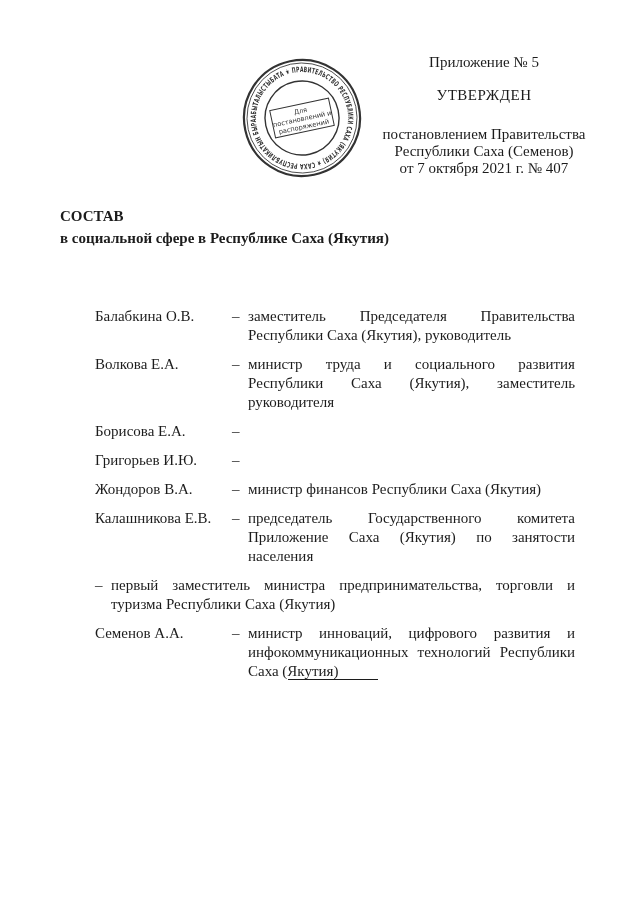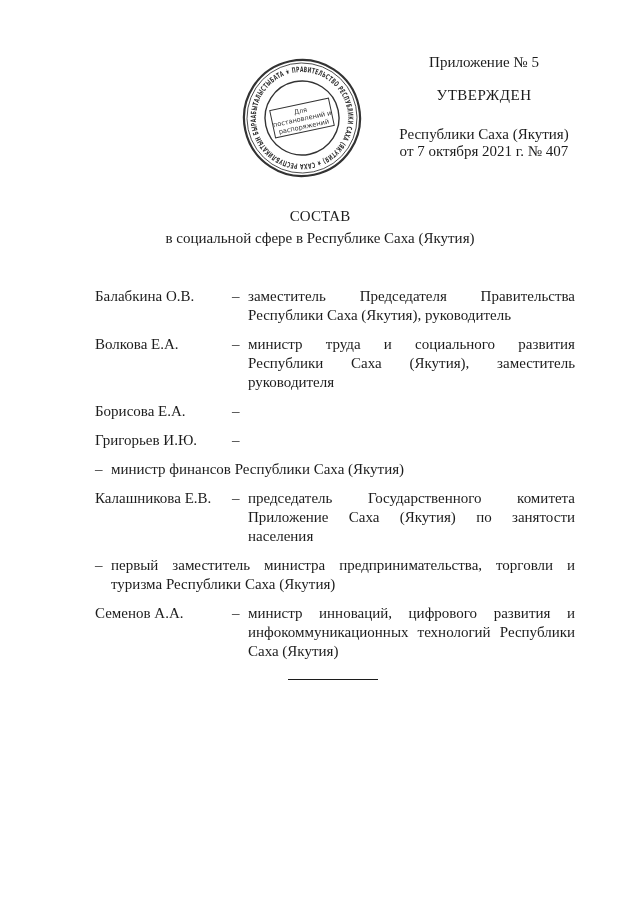--- a/index.html
+++ b/index.html
@@ -46,30 +46,30 @@
     font-family: "DejaVu Sans", sans-serif;
     fill: #222222;
   }
 
   
   .title-block {
     position: absolute;
     top: 207px;
     left: 60px;
     width: 520px;
-    text-align: center;
-    font-weight: normal;
+    text-align: left;
+    font-weight: bold;
     line-height: 19px;
   }
   .title-line1 { margin-bottom: 3px; }
 
   
   .member-list {
     position: absolute;
-    top: 287px;
+    top: 307px;
     left: 95px;
     width: 480px;
   }
   .member-row {
     display: flex;
     align-items: flex-start;
     margin-bottom: 10px;
     line-height: 19px;
   }
   .member-name {
@@ -113,21 +113,22 @@
     <rect x="31" y="47" width="60" height="28" fill="none" stroke="#222222" stroke-width="1"></rect>
     <text x="61" y="56" text-anchor="middle" font-size="6.6">Для</text>
     <text x="61" y="64" text-anchor="middle" font-size="6.6">постановлений и</text>
     <text x="61" y="72" text-anchor="middle" font-size="6.6">распоряжений</text>
   </svg>
 
   <div class="header-block">
     <div class="header-appendix">Приложение № 5</div>
     <div class="header-approved">УТВЕРЖДЕН</div>
     <div class="header-bylines">
-      <div>Республики Саха (Якутия)</div>
+      <div>постановлением Правительства</div>
+      <div>Республики Саха (Семенов)</div>
       <div>от 7 октября 2021 г. № 407</div>
     </div>
   </div>
 
   <div class="title-block">
     <div class="title-line1">СОСТАВ</div>
     <div class="title-line3">в социальной сфере в Республике Саха (Якутия)</div>
   </div>
 
   <div class="member-list">
@@ -148,20 +149,21 @@
       <div class="member-name">Борисова Е.А.</div>
       <div class="member-dash">–</div>
     </div>
 
     <div class="member-row">
       <div class="member-name">Григорьев И.Ю.</div>
       <div class="member-dash">–</div>
     </div>
 
     <div class="member-row">
+      <div class="member-name">Жондоров В.А.</div>
       <div class="member-dash">–</div>
       <div class="member-role">министр финансов Республики Саха (Якутия)</div>
     </div>
 
     <div class="member-row">
       <div class="member-name">Калашникова Е.В.</div>
       <div class="member-dash">–</div>
       <div class="member-role">председатель Государственного комитета Приложение Саха (Якутия) по занятости населения</div>
     </div>
 

